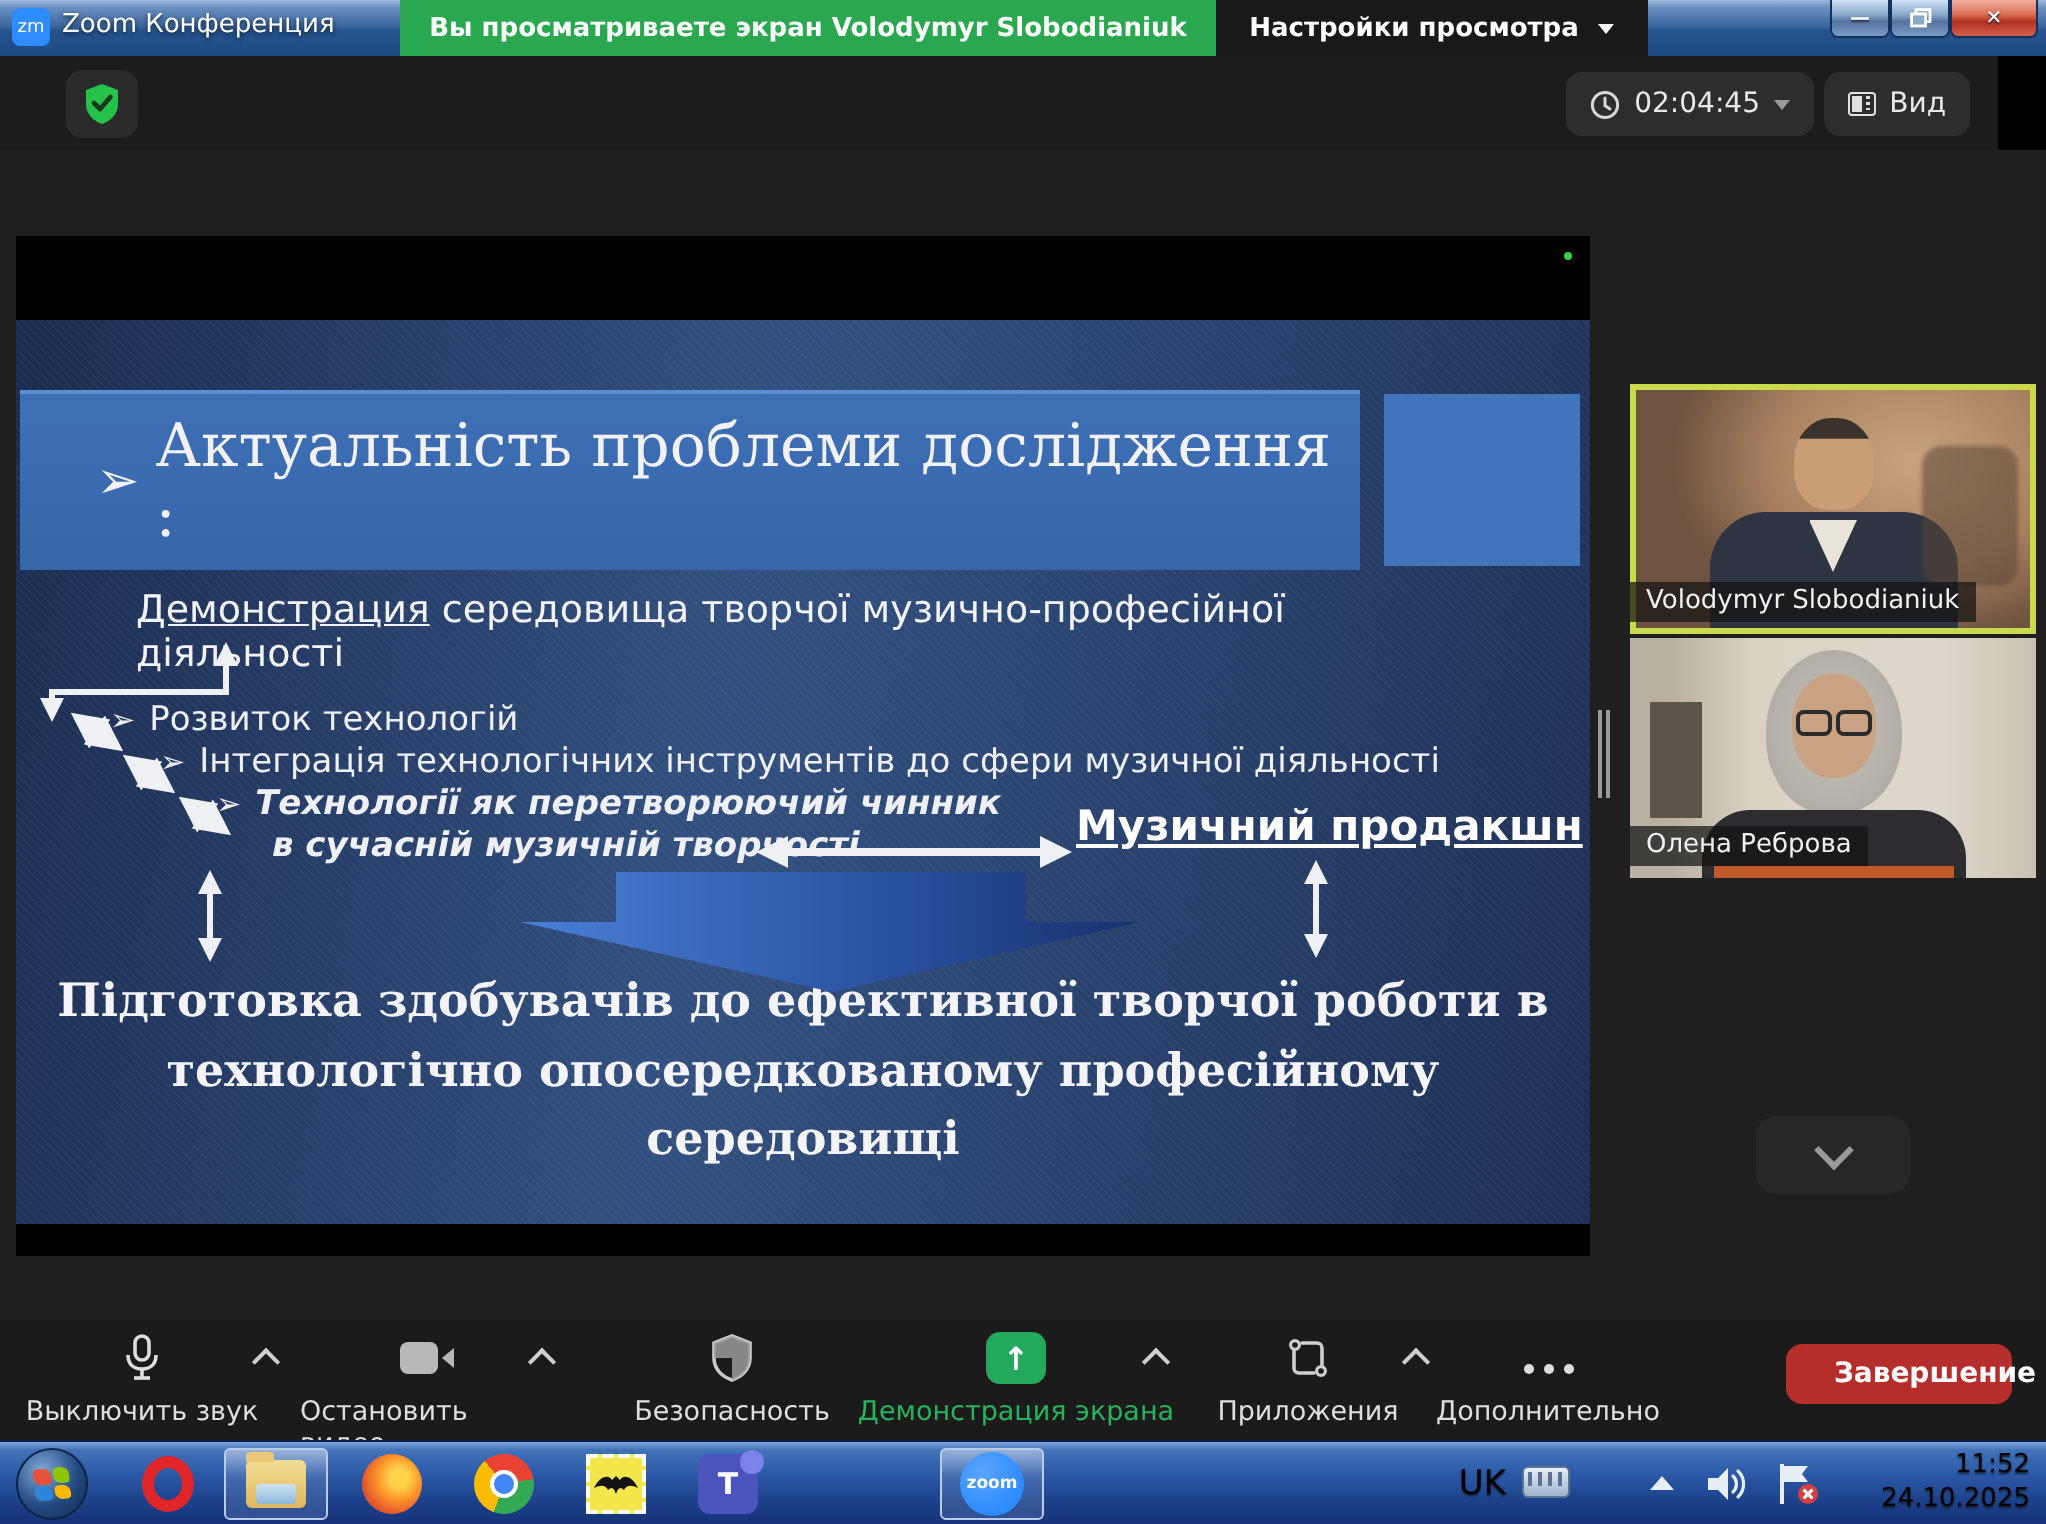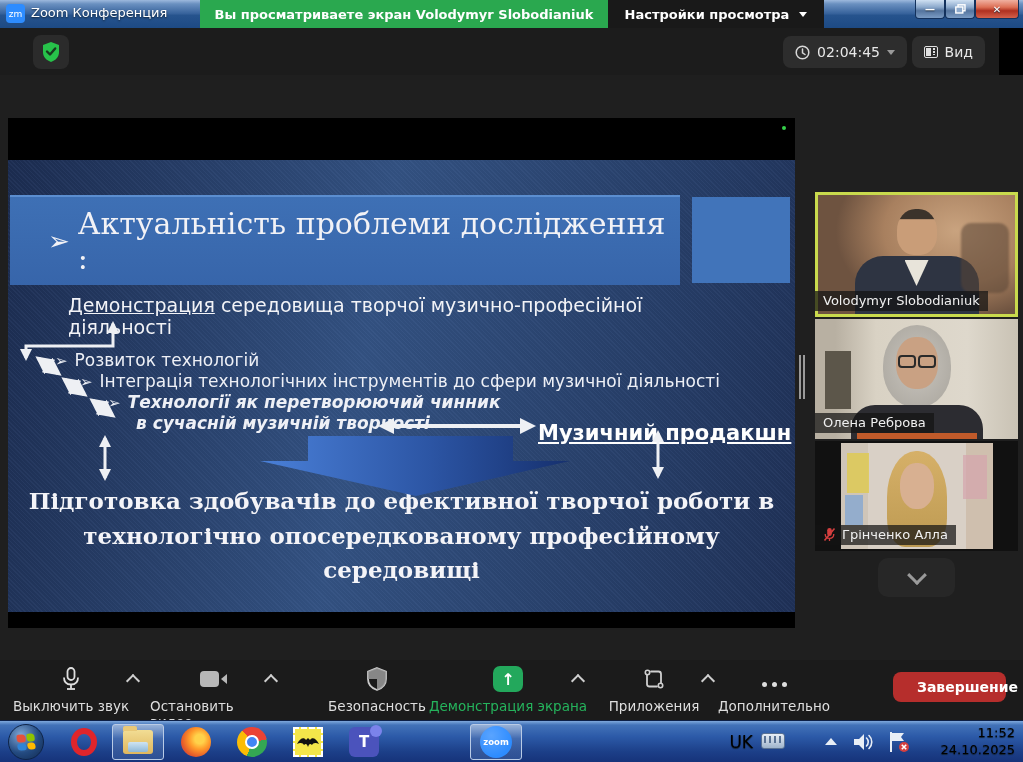--- a/index.html
+++ b/index.html
@@ -65,21 +65,21 @@
   .u { text-decoration:underline; }
   .s-bullet { position:absolute; color:#eef0f6; font-size:17px; white-space:nowrap; }
   .s-bullet .mk { text-decoration:none; margin-right:7px; font-size:15px; }
   .s-bullet .tx { }
   .s-bullet.it .tx { font-style:italic; font-weight:bold; }
   .b0 { left:47px;  top:232px; }
   .b1 { left:72px;  top:253px; }
   .b2 { left:100px; top:274px; }
   .b3 { left:128px; top:295px; }
   .production { position:absolute; left:530px; top:283px; color:#fff; font-size:21px;
-    font-weight:bold; text-decoration:underline; white-space:nowrap;margin-top:20px; }
+    font-weight:bold; text-decoration:underline; white-space:nowrap; }
   .s-bottom { position:absolute; left:0; top:366px; width:787px; text-align:center;
     font-family:"DejaVu Serif","Liberation Serif",serif; font-weight:bold;
     color:#f4f4f8; font-size:23px; line-height:1.5; }
   .arrows { position:absolute; left:0; top:0; width:787px; height:510px; pointer-events:none; }
 
   
   .divider { position:absolute; left:799px; top:280px; height:44px; width:8px; display:flex; gap:2px; }
   .divider span { width:2px; height:100%; background:#9a9a9a; }
 
   
@@ -324,40 +324,20 @@
             </div>
           <div class="torso"></div>
         </div>
         <div class="chairbar"></div>
       </div>
       <div class="nametag">
         <span>Олена Реброва</span>
       </div>
     </div>
 
-    <div class="tile t3">
-      <div class="photo3">
-        <div class="blob-y"></div>
-          <div class="blob-b"></div>
-          <div class="blob-p"></div>
-        <div class="woman3">
-          <div class="hair"></div>
-            <div class="face"></div>
-        </div>
-      </div>
-      <div class="nametag">
-        <svg width="13" height="15" viewBox="0 0 13 15">
-          <rect x="4.2" y="1" width="4.6" height="8" rx="2.3" fill="#d43f3f"></rect>
-          <path d="M2.2 7 c0 3 2 4.4 4.3 4.4 c2.3 0 4.3 -1.4 4.3 -4.4" fill="none" stroke="#d43f3f" stroke-width="1.3"></path>
-          <line x1="6.5" y1="11.4" x2="6.5" y2="14" stroke="#d43f3f" stroke-width="1.3"></line>
-          <line x1="1.5" y1="13.5" x2="11.5" y2="1.5" stroke="#d43f3f" stroke-width="1.6"></line>
-        </svg>
-        <span>Грінченко Алла</span>
-      </div>
-    </div>
 
     <div class="collapse-btn">
       <span class="chev-down"></span>
     </div>
   </div>
 
   <div class="toolbar">
 
     <div class="titem" style="left:10px; width:122px;">
       <span class="ic">
@@ -376,21 +356,21 @@
       <span class="ic">
         <svg width="28" height="18" viewBox="0 0 28 18">
           <rect x="0" y="1" width="19" height="16" rx="4" fill="#b8b8b8"></rect>
           <path d="M21 9 L27 4 V14 Z" fill="#b8b8b8"></path>
         </svg>
       </span>
       <span>Остановить видео</span>
     </div>
     <span class="chev-up" style="left:266px;"></span>
 
-    <div class="titem" style="left:315px; width:124px;">
+    <div class="titem" style="left:304px; width:124px;">
       <span class="ic">
         <svg width="22" height="24" viewBox="0 0 22 24">
           <path d="M11 1 L20 4.5 V12 C20 18 15.5 21.5 11 23 C6.5 21.5 2 18 2 12 V4.5 Z" fill="none" stroke="#c9c9c9" stroke-width="1.8"></path>
           <path d="M11 1 L20 4.5 V12 C20 18 15.5 21.5 11 23 V12 H2 V4.5 Z" fill="#9a9a9a" opacity="0.85"></path>
         </svg>
       </span>
       <span>Безопасность</span>
     </div>
 
     <div class="titem" style="left:428px; width:160px;">

